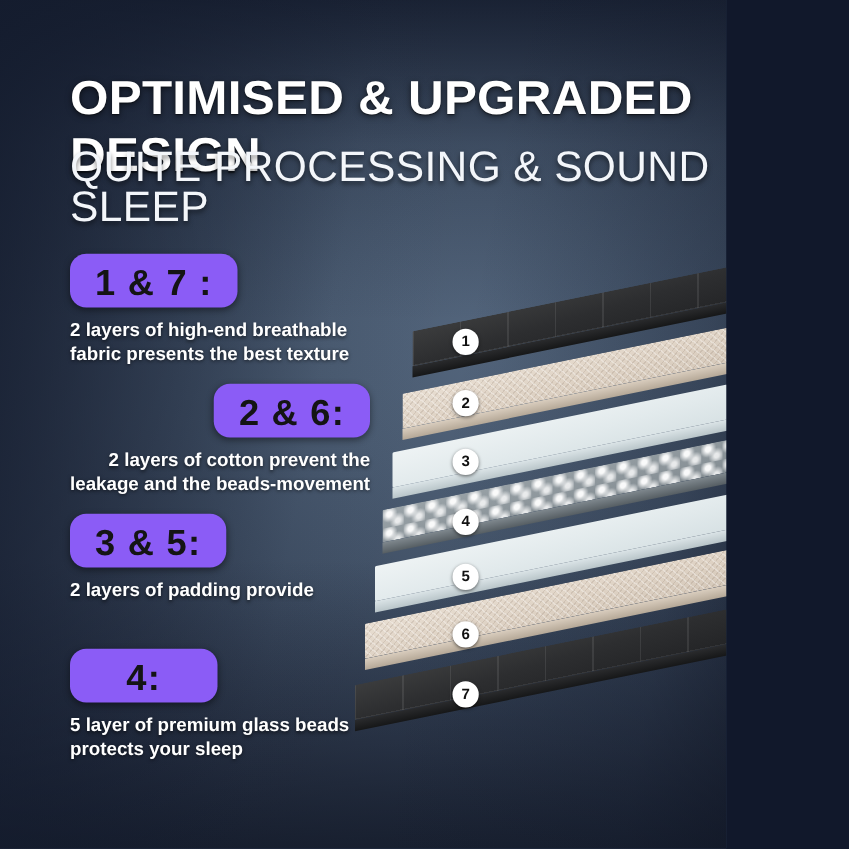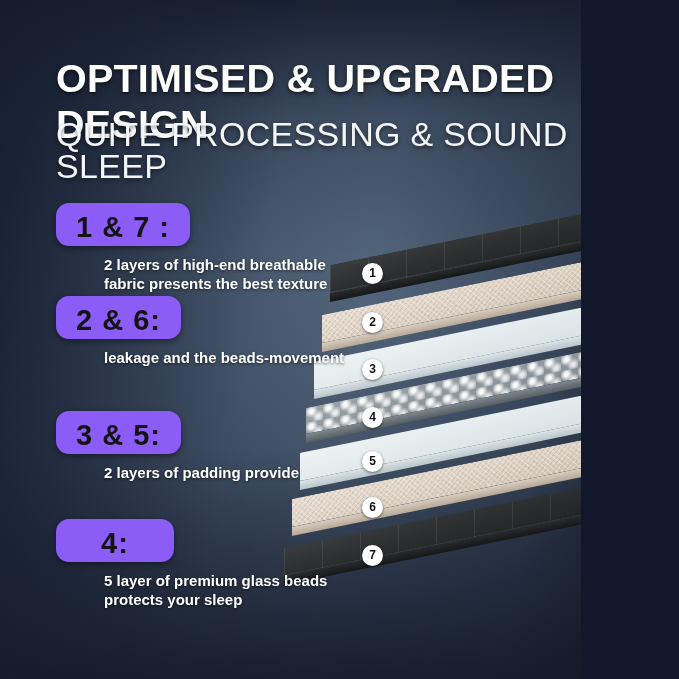--- a/index.html
+++ b/index.html
@@ -81,21 +81,20 @@
   }
   .pill.center { text-align: center; min-width: 60px; }
   .desc {
     margin-top: 9px;
     font-size: 15px;
     line-height: 19px;
     font-weight: bold;
     color: #ffffff;
     text-shadow: 0 1px 3px rgba(0,0,0,0.6);
     max-width: 250px;
-    margin-left: 48px;
   }
 
   
   .stack { position: absolute; left: 0; top: 0; width: 679px; height: 679px; }
   .layer {
     position: absolute;
     width: 430px;
     height: 28px;
     transform-origin: left top;
     transform: skewY(-11.5deg);
@@ -216,23 +215,24 @@
   </div>
 
   <div class="info-block" style="top:203px;">
     <div class="pill">1 &amp; 7 :</div>
     <div class="desc">
       <div>2 layers of high-end breathable</div>
       <div>fabric presents the best texture</div>
     </div>
   </div>
 
-  <div class="info-block" style="top:296px;">
+  <div class="info-block" style="top:307px;text-align:right;">
     <div class="pill">2 &amp; 6:</div>
     <div class="desc">
+      <div>2 layers of cotton prevent the</div>
       <div>leakage and the beads-movement</div>
     </div>
   </div>
 
   <div class="info-block" style="top:411px;">
     <div class="pill">3 &amp; 5:</div>
     <div class="desc">
       <div>2 layers of padding provide</div>
     </div>
   </div>

